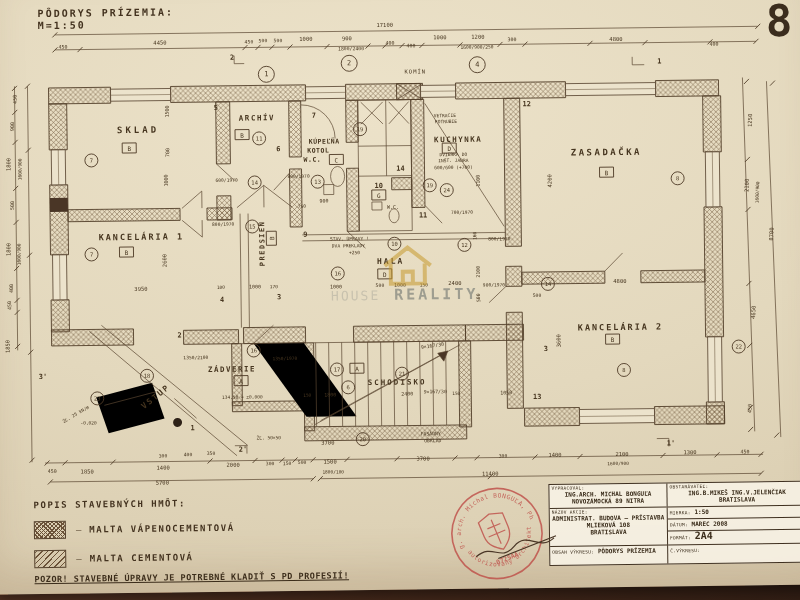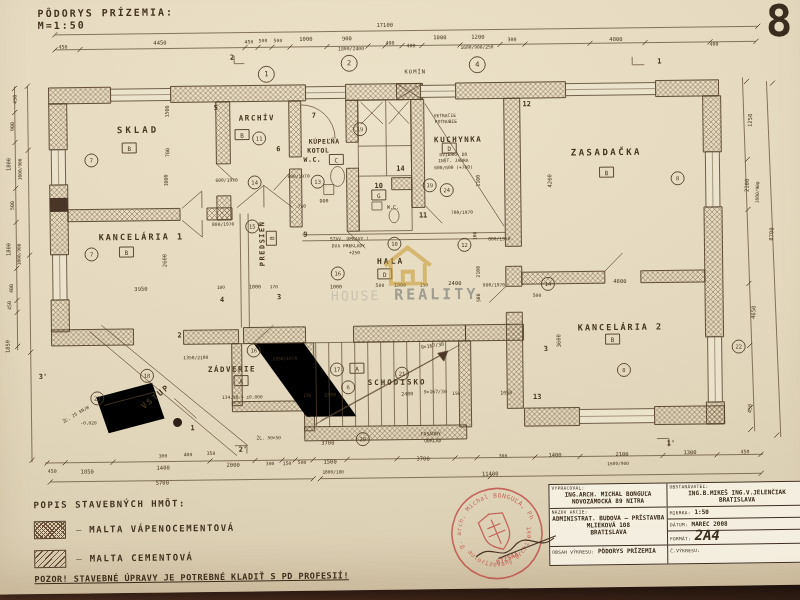--- a/index.html
+++ b/index.html
@@ -53,21 +53,21 @@
       border:1.5px solid #3f3020;display:flex;font-size:6px;color:#3a2c1a;}
   .tb .col-l{width:117px;border-right:1px solid #3f3020;display:flex;flex-direction:column;}
   .tb .col-r{flex:1;display:flex;flex-direction:column;}
   .tb .cell{border-bottom:1px solid #3f3020;padding:1px 2px;box-sizing:border-box;}
   .tb .cell:last-child{border-bottom:none;}
   .tb .flbl{font-size:4.5px;letter-spacing:.3px;}
   .tb .c1{height:24px;}
   .tb .cnaz{height:38px;}
   .tb .cobs{flex:1;}
   .tb .vline{text-align:center;line-height:7px;font-weight:bold;}
-  .tb .big{font-size:14px;font-style:italic;}
+  .tb .big{font-size:10px;}
   
   .stamp{position:absolute;left:432px;top:484px;width:120px;height:112px;}
   .stamp svg text{fill:#bf4f49;font-family:"DejaVu Sans Mono",monospace;}
 </style>
 </head>
 <body data-name="photo-of-floor-plan">
 
 <div class="paper" data-name="drawing-paper">
  <div class="content" data-name="drawing-content">
 

